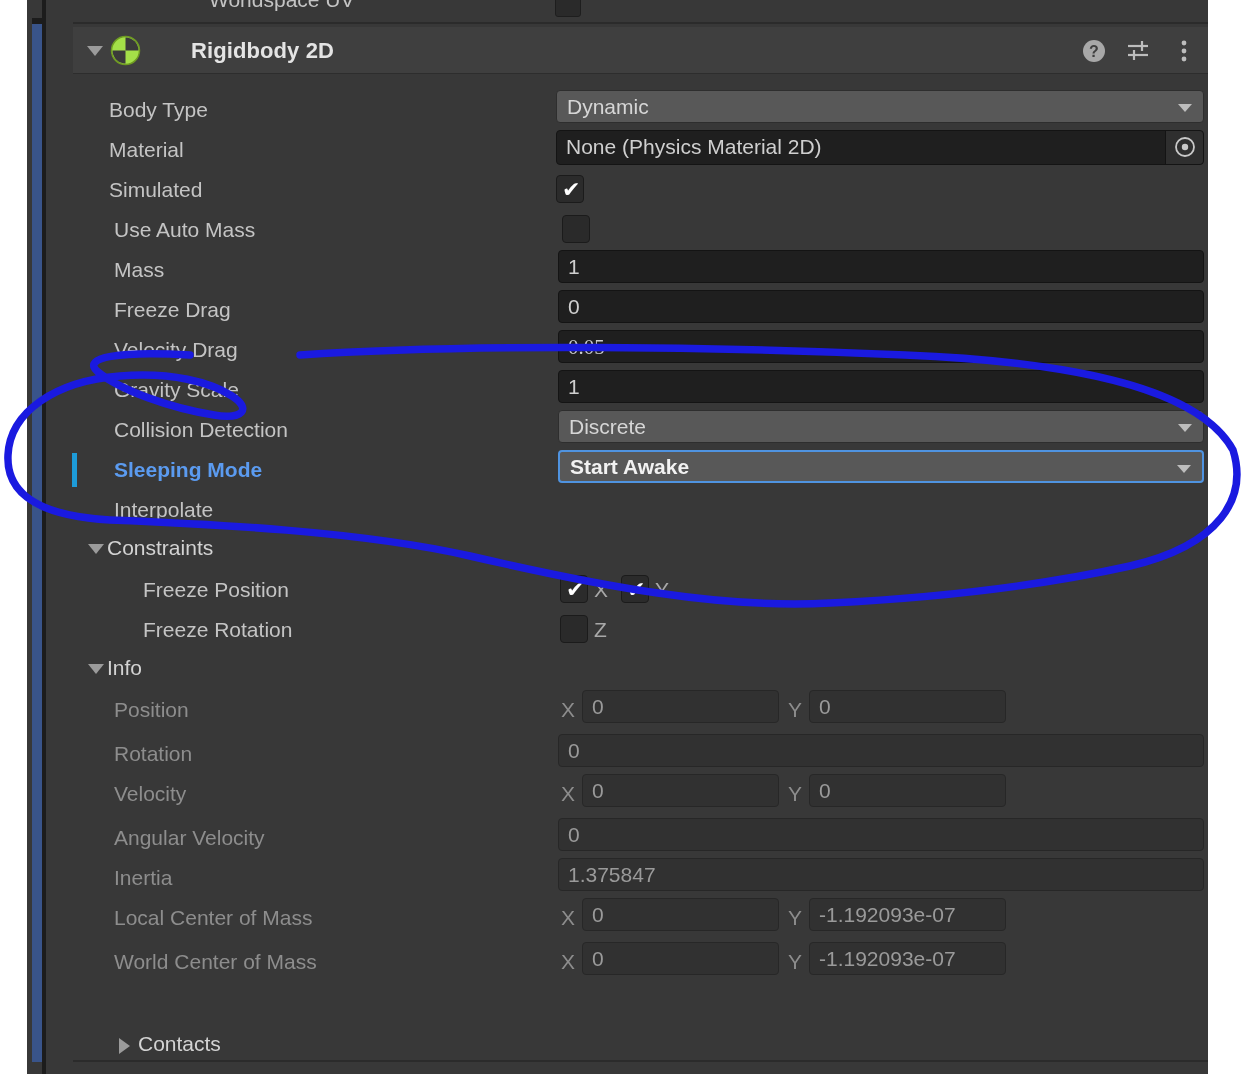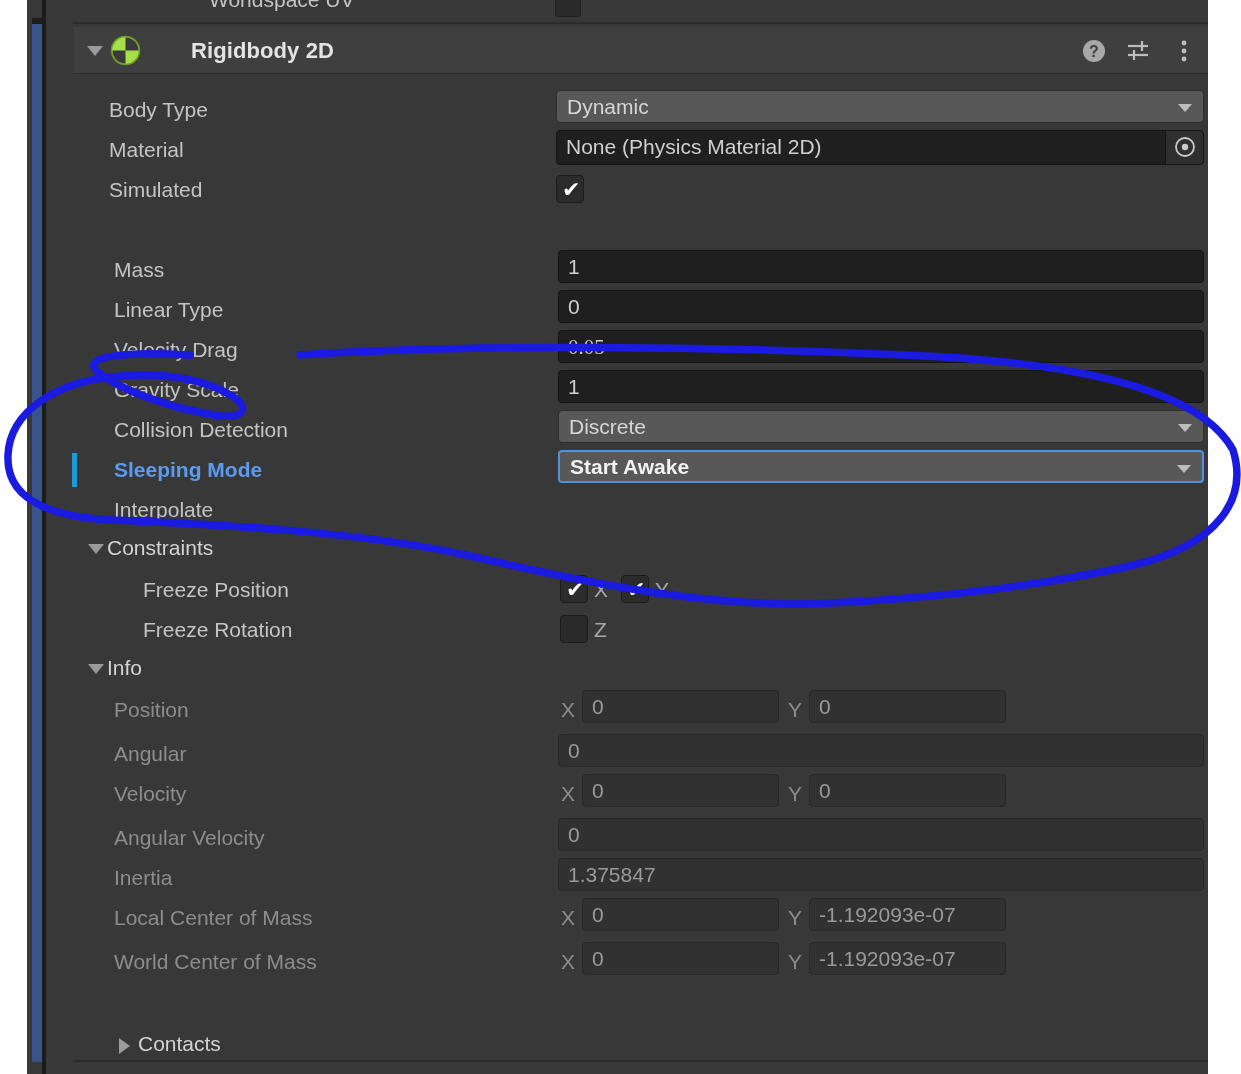--- a/index.html
+++ b/index.html
@@ -259,30 +259,34 @@
       </span>
     </div>
 
     <div class="row" style="top:158px">
       <span class="row-label" style="left:36px">Simulated</span>
       <span class="checkbox checked" style="left:483px; top:5px;">
         <span class="tick">✔</span>
       </span>
     </div>
 
+    <div class="row" style="top:198px">
+      <span class="row-label" style="left:41px">Use Auto Mass</span>
+      <span class="checkbox" style="left:489px; top:5px;"></span>
+    </div>
 
     <div class="row" style="top:238px">
       <span class="row-label" style="left:41px">Mass</span>
       <span class="textfield" style="left:485px; width:646px;">
         <span class="txt">1</span>
       </span>
     </div>
 
     <div class="row" style="top:278px">
-      <span class="row-label" style="left:41px">Linear Type</span>
+      <span class="row-label" style="left:41px">Freeze Drag</span>
       <span class="textfield" style="left:485px; width:646px;">
         <span class="txt">0</span>
       </span>
     </div>
 
     <div class="row" style="top:318px">
       <span class="row-label" style="left:41px">Velocity Drag</span>
       <span class="textfield" style="left:485px; width:646px;font-family:Liberation Serif, serif;">
         <span class="txt">0.05</span>
       </span>
@@ -350,21 +354,21 @@
       <span class="textfield readonly" style="left:509px; width:197px;">
         <span class="txt">0</span>
       </span>
       <span class="axis-lbl dim" style="left:715px">Y</span>
       <span class="textfield readonly" style="left:736px; width:197px;">
         <span class="txt">0</span>
       </span>
     </div>
 
     <div class="row" style="top:722px">
-      <span class="row-label dim" style="left:41px">Angular</span>
+      <span class="row-label dim" style="left:41px">Rotation</span>
       <span class="textfield readonly" style="left:485px; width:646px;">
         <span class="txt">0</span>
       </span>
     </div>
 
     <div class="row" style="top:762px">
       <span class="row-label dim" style="left:41px">Velocity</span>
       <span class="axis-lbl dim" style="left:488px">X</span>
       <span class="textfield readonly" style="left:509px; width:197px;">
         <span class="txt">0</span>

